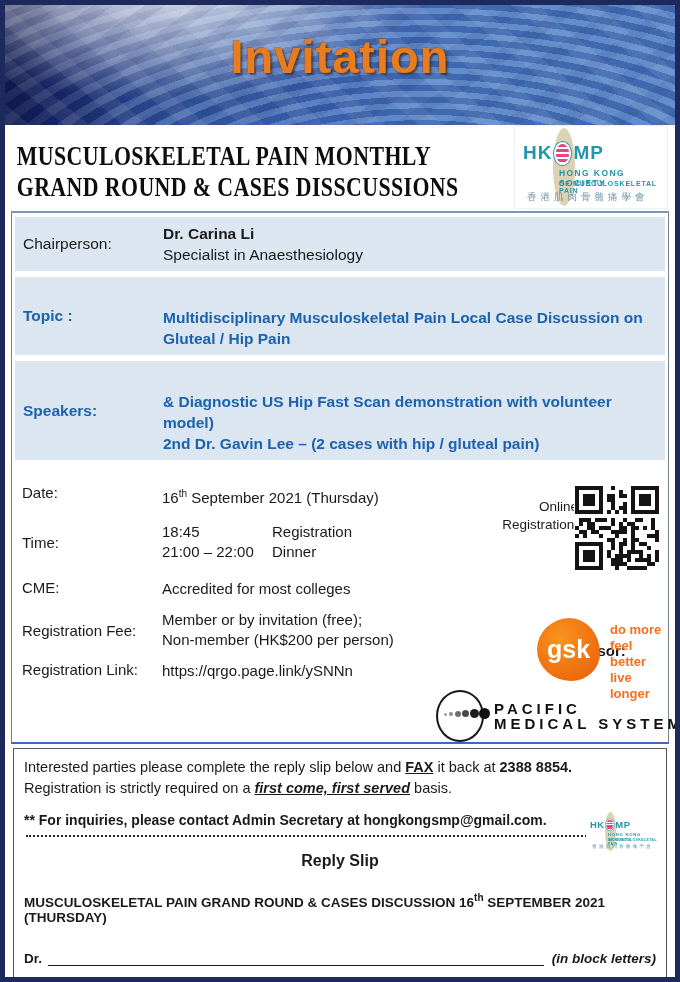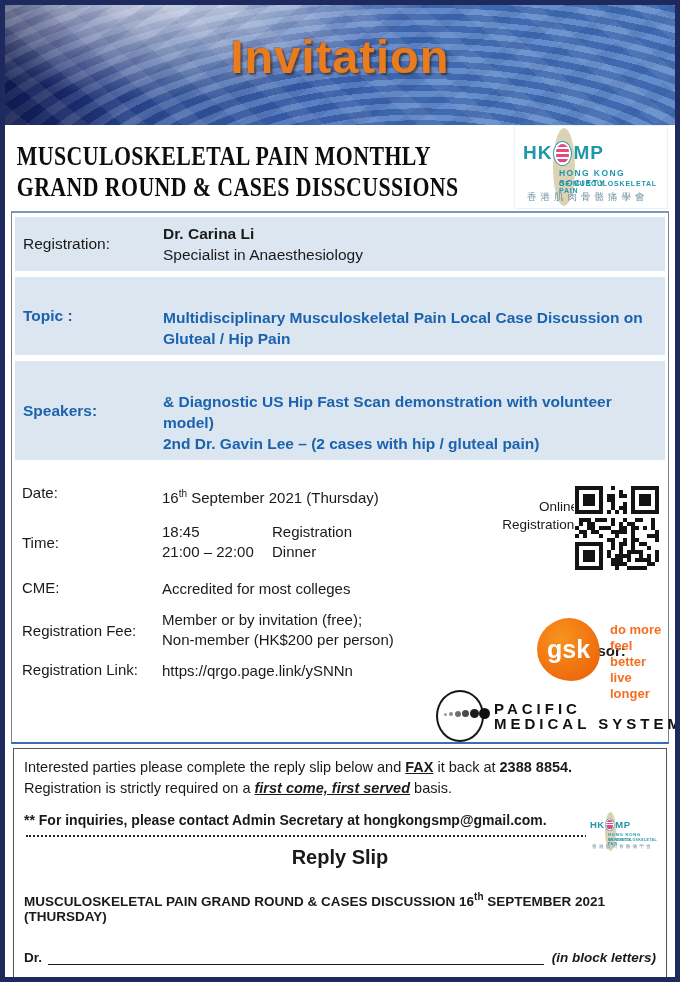--- a/index.html
+++ b/index.html
@@ -91,21 +91,21 @@
   .pm-circle b{position:absolute;border-radius:50%;}
   .pm-text{margin-left:10px;font-size:15px;font-weight:bold;letter-spacing:4px;line-height:15px;color:#111;white-space:nowrap;}
   
   .botbox{margin:4px 8px 0;border:1px solid #555;padding:8px 10px 6px;position:relative;height:292px;box-sizing:border-box;}
   .notice{font-size:14.5px;line-height:21px;}
   .bu{font-weight:bold;text-decoration:underline;}
   .b{font-weight:bold;}
   .biu{font-weight:bold;font-style:italic;text-decoration:underline;}
   .inquiries{margin-top:13px;font-size:14px;font-weight:bold;}
   .dotline{margin:7px 2px 0;border-top:2px dotted #222;height:0;}
-  .reply-title{margin-top:9px;text-align:center;font-size:20px;font-weight:bold;}
+  .reply-title{margin-top:15px;text-align:center;font-size:16px;font-weight:bold;}
   .logo--mini{transform:scale(.5);transform-origin:top right;top:62px;right:4px;box-shadow:none;}
   .event-line{margin-top:22px;font-size:13.5px;font-weight:bold;}
   .frow{display:flex;align-items:flex-end;font-size:13.5px;font-weight:bold;}
   .blank{border-bottom:1.5px solid #1a1a1a;height:16px;}
   .grow{flex:1;}
   .note-it{font-weight:bold;font-style:italic;white-space:nowrap;margin-left:8px;}
 </style>
 </head>
 <body>
 
@@ -129,21 +129,21 @@
       </div>
       <div class="l1">HONG KONG SOCIETY</div>
       <div class="l2">OF MUSCULOSKELETAL PAIN</div>
       <div class="l3">香港肌肉骨骼痛學會</div>
     </div>
   </div>
 
   <div class="midbox">
     <div class="itable">
       <div class="irow">
-        <div class="lab">Registration:</div>
+        <div class="lab">Chairperson:</div>
         <div class="val">
           <div class="strong">Dr. Carina Li</div>
           <div>Specialist in Anaesthesiology</div>
         </div>
       </div>
       <div class="irow">
         <div class="lab lab-blue">Topic :</div>
         <div class="val val-blue">Multidisciplinary Musculoskeletal Pain Local Case Discussion on Gluteal / Hip Pain</div>
       </div>
       <div class="irow">

